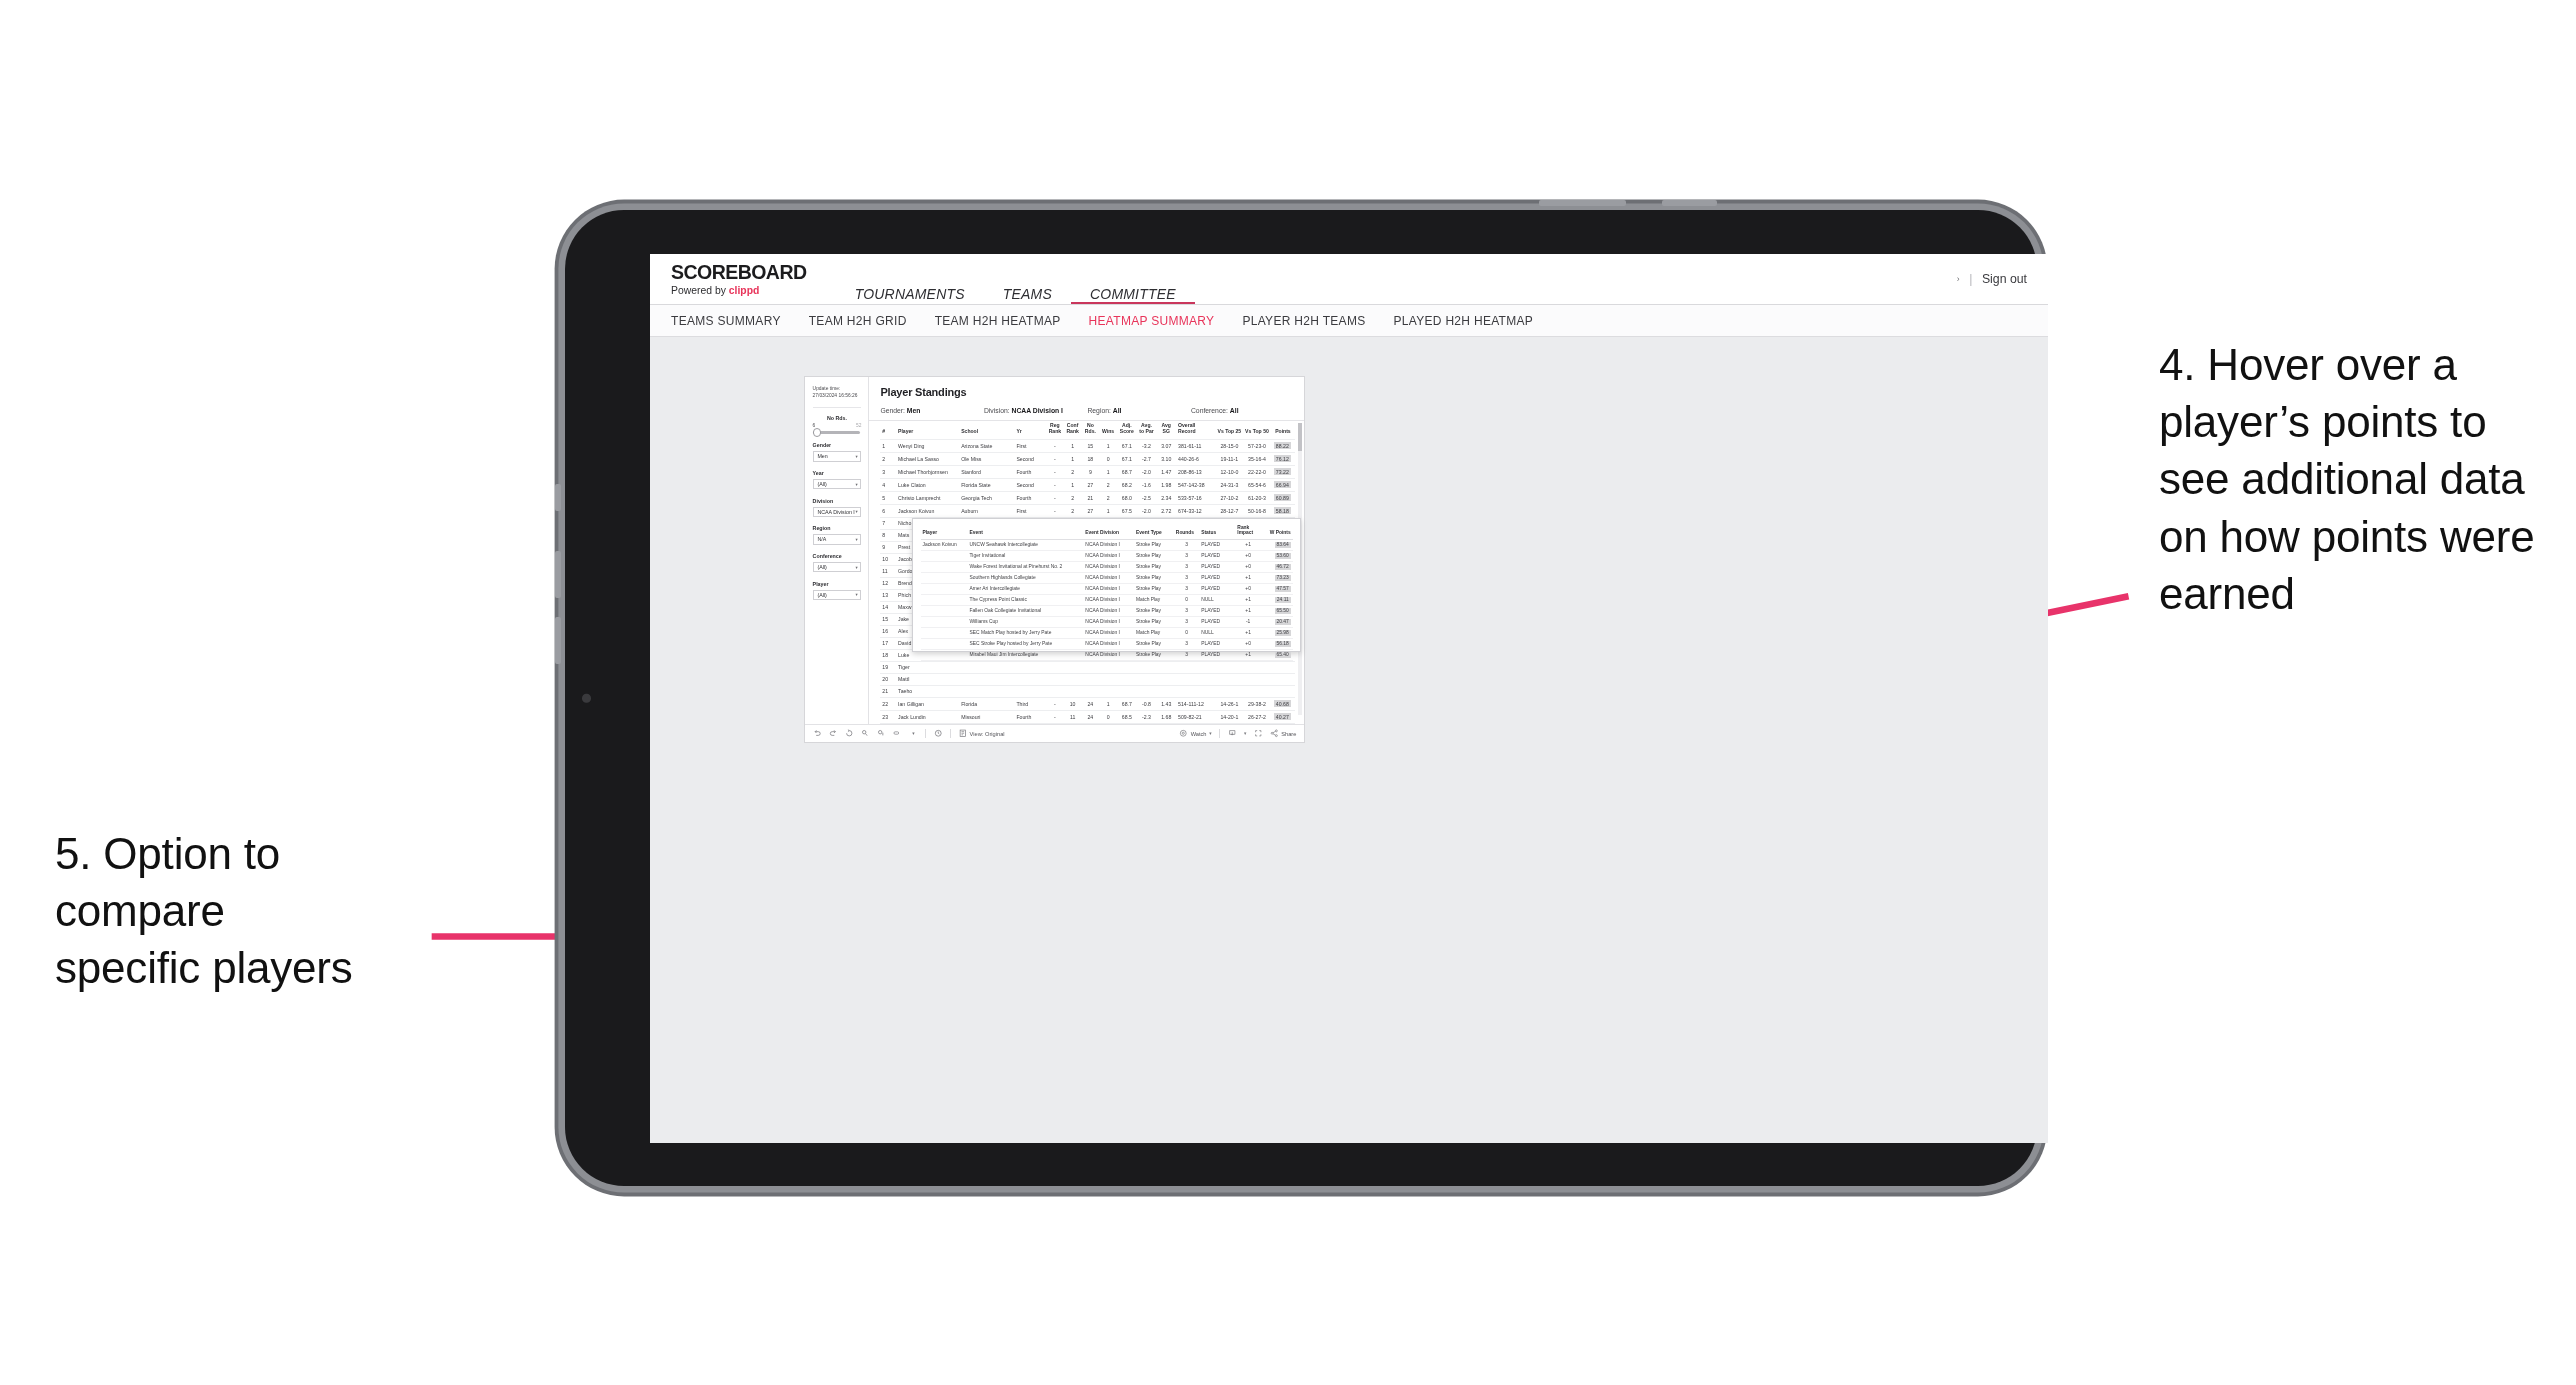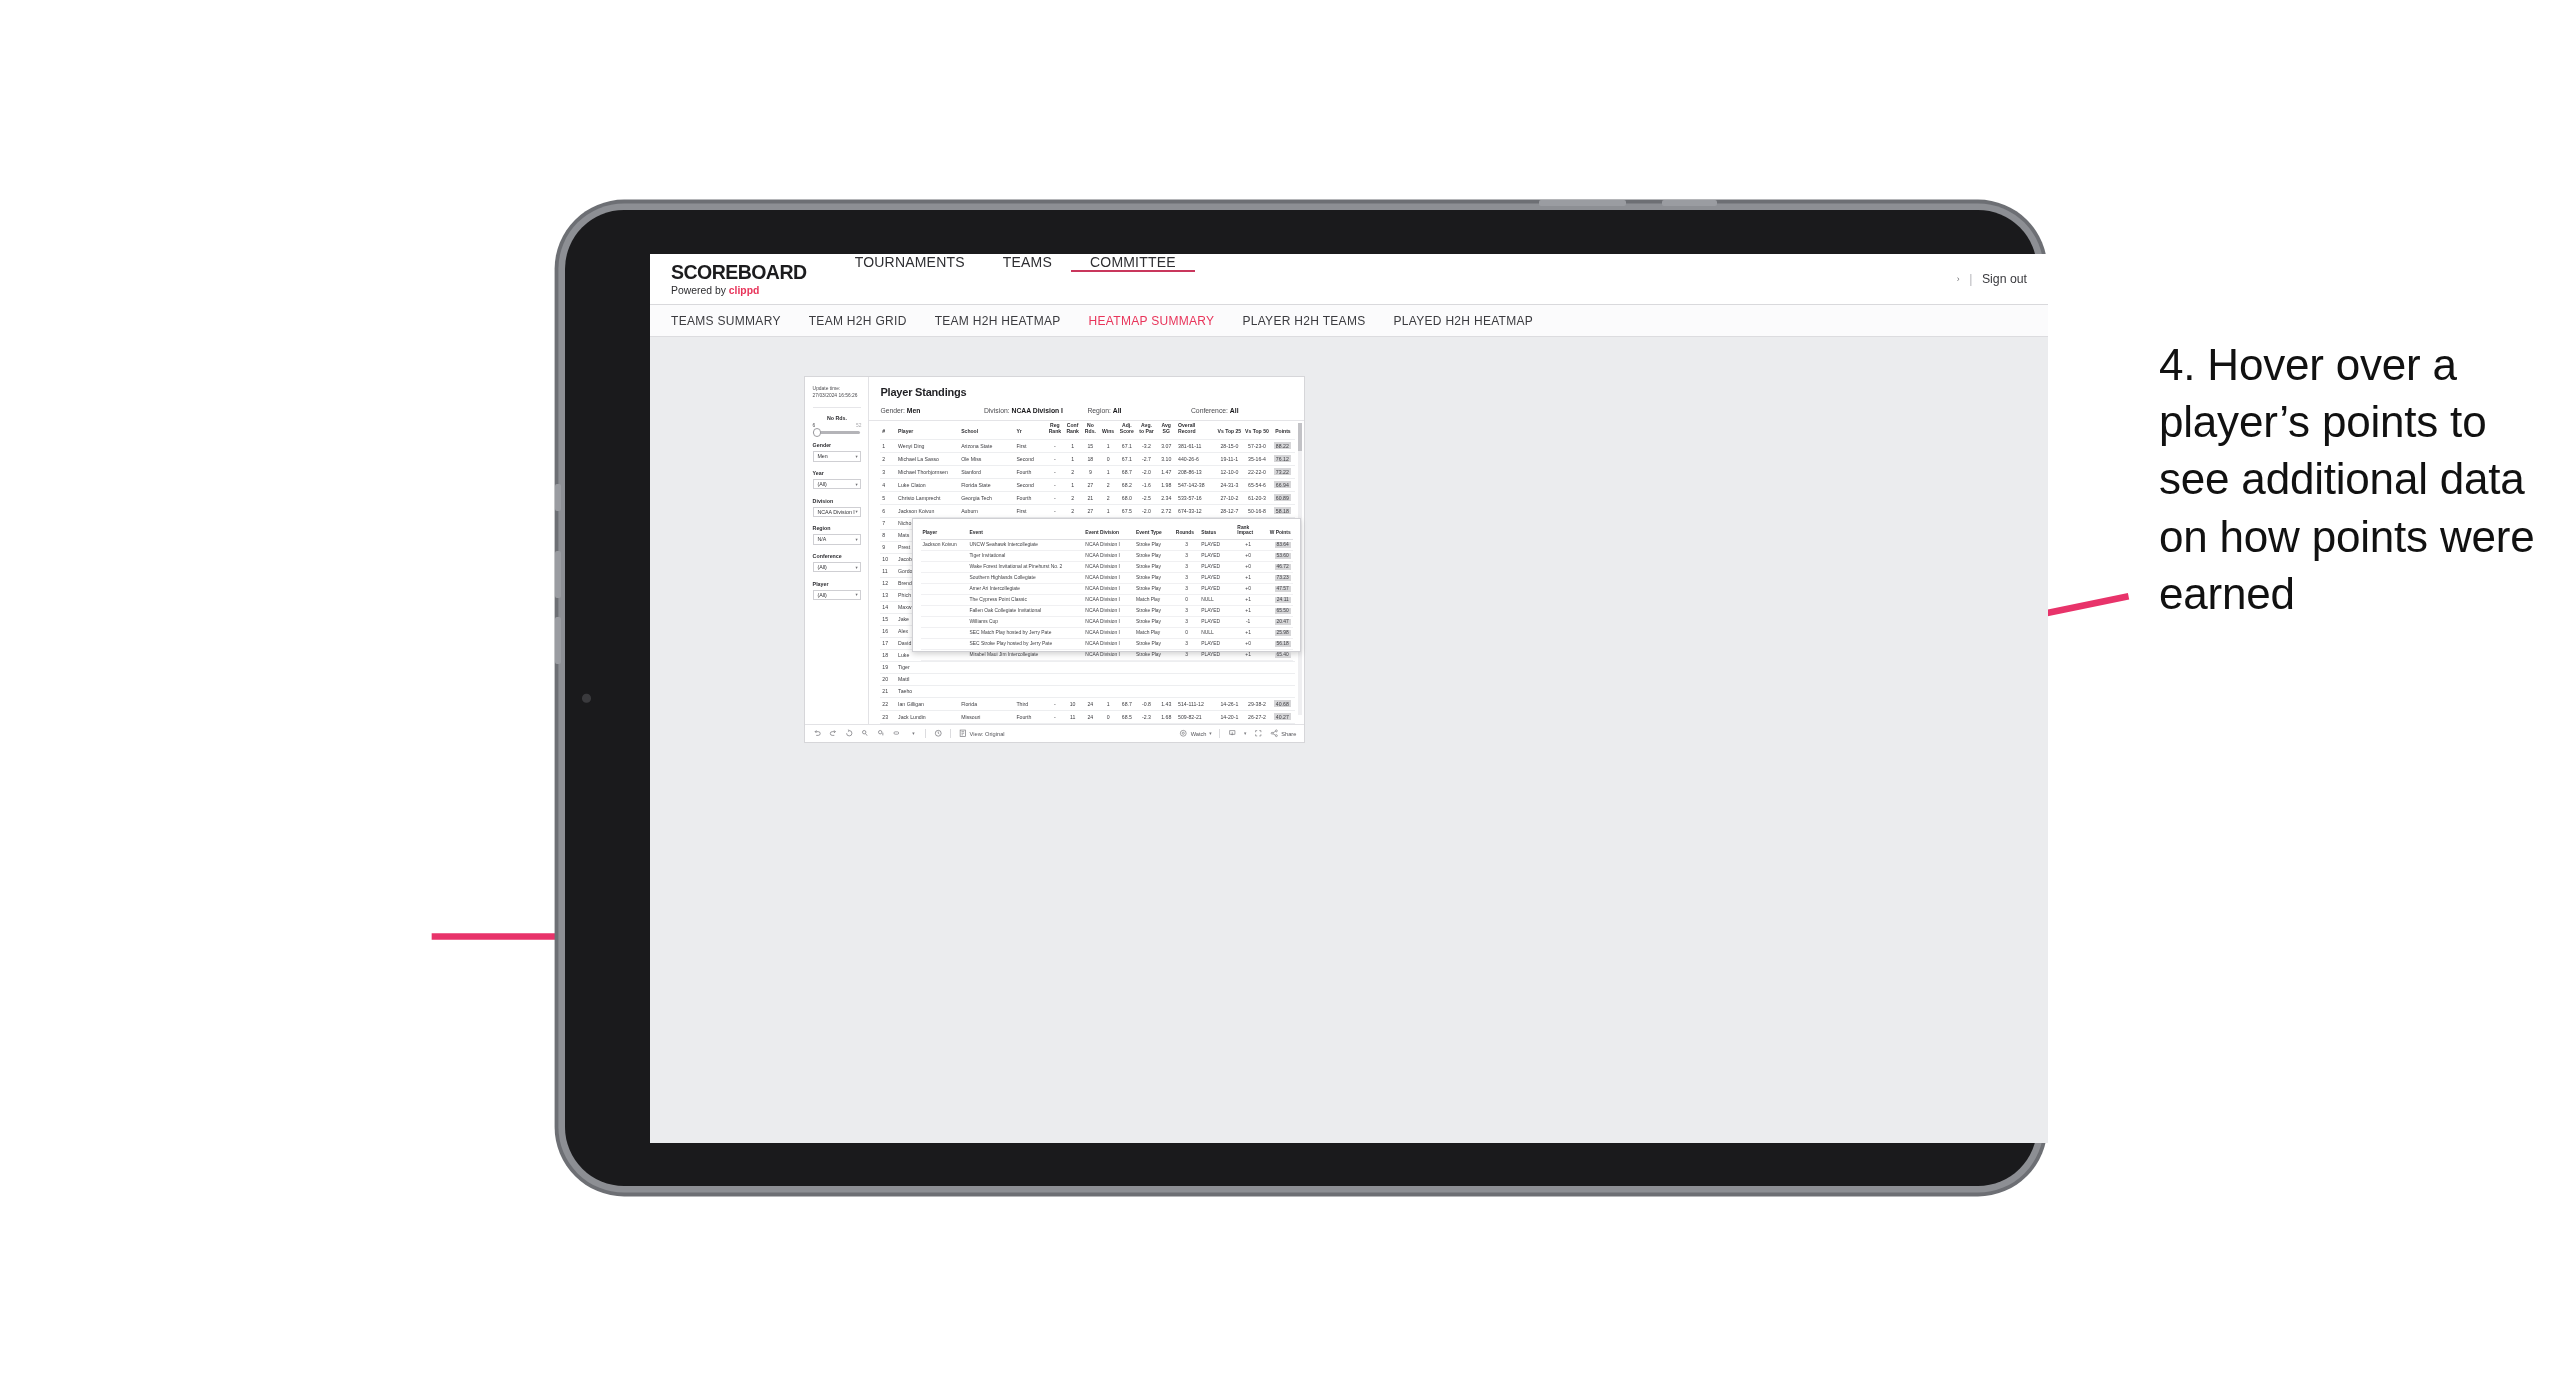--- a/index.html
+++ b/index.html
@@ -68,21 +68,21 @@
   .brand-title {
     font-family: "Liberation Sans", sans-serif;
     font-weight: 700; font-size: 21px; letter-spacing: -0.6px;
     color: #1c1c1e; line-height: 1; transform: scaleX(0.93); transform-origin: left;
   }
   .brand-sub {
     font-size: 10.4px; color: #2d2d30; margin-top: 3.8px; line-height:1;
   }
   .brand-sub .accent { color: #e8345a; font-weight: 700; text-align: right; }
 
-  .mainnav { display: flex; align-items: flex-start; }
+  .mainnav { display: flex; align-items: flex-end; font-style: italic; }
   .mainnav .navitem {
     display: flex; align-items: center; padding: 0 19px;
     font-size: 14px; color: #2e2e32; letter-spacing: 0.2px;
     border-bottom: 2.8px solid transparent; cursor: pointer;
   }
   .mainnav .navitem.active { border-bottom-color: #c9365c; }
 
   .appbar-right {
     margin-left: auto; display:flex; align-items:center; gap: 9.5px;
     padding-right: 21px; font-size: 12.3px; color: #3a3a3e;
@@ -199,20 +199,21 @@
 
 <div class="stage">
 
   <div class="annot annot-right">4. Hover over a player’s points to see additional data on how points were earned</div>
 
   <svg class="arrow" style="left:1722px; top:579px;" width="416" height="114" viewBox="0 0 440 120">
     <line x1="430" y1="18" x2="70" y2="92" stroke="#e8336a" stroke-width="7"></line>
     <polygon points="62,96 112,66 108,100" fill="#e8336a"></polygon>
   </svg>
 
+  <div class="annot annot-left">5. Option to compare specific players</div>
   <svg class="arrow" style="left:426px; top:908px;" width="397" height="57" viewBox="0 0 420 60">
     <line x1="6" y1="30" x2="355" y2="30" stroke="#e8336a" stroke-width="7"></line>
     <polygon points="368,30 318,12 318,48" fill="#e8336a"></polygon>
   </svg>
 
   <div class="device">
     <div class="btn-side btn-top1"></div>
     <div class="btn-side btn-top2"></div>
     <div class="btn-side btn-left1"></div>
     <div class="btn-side btn-left2"></div>

